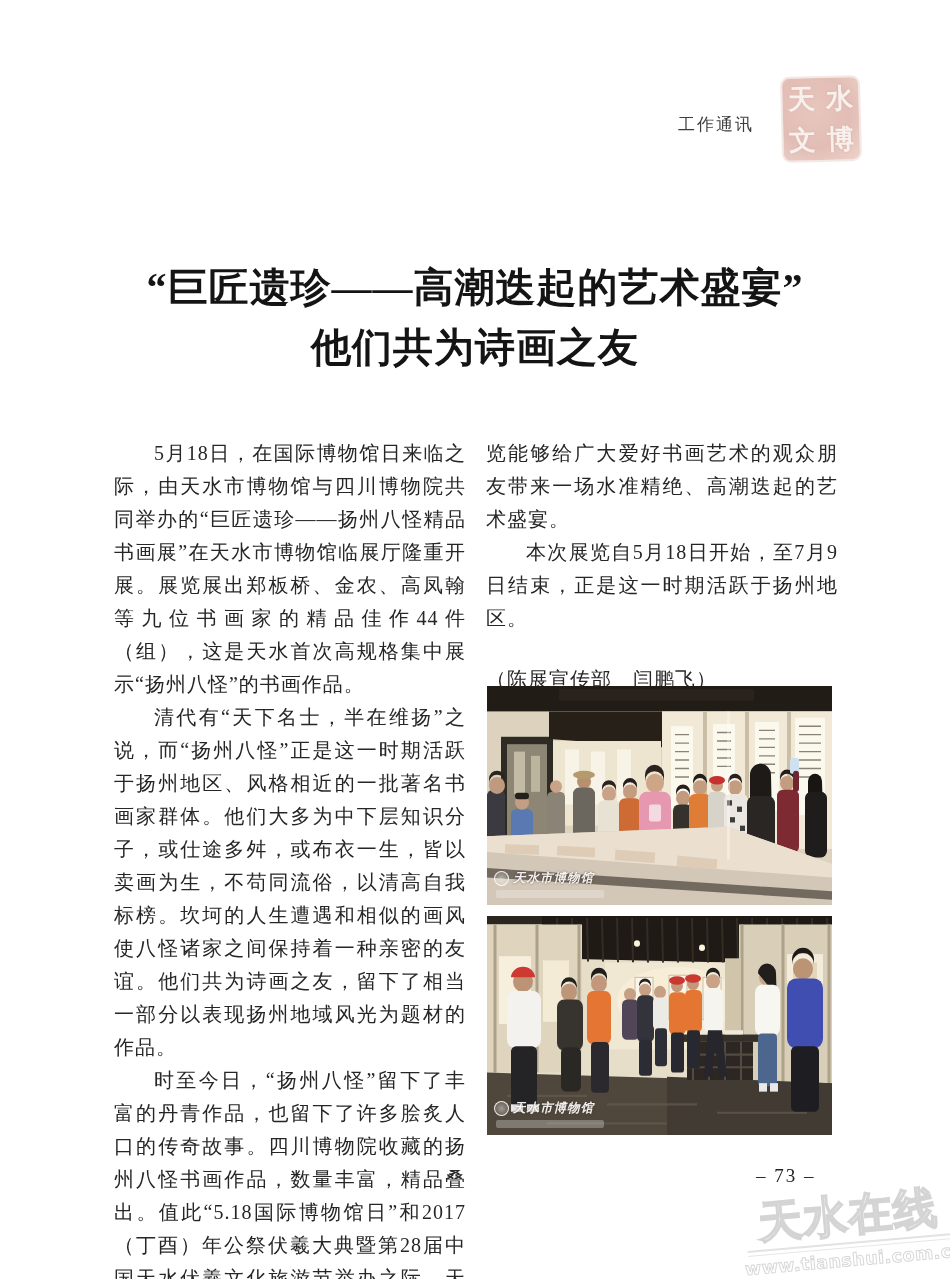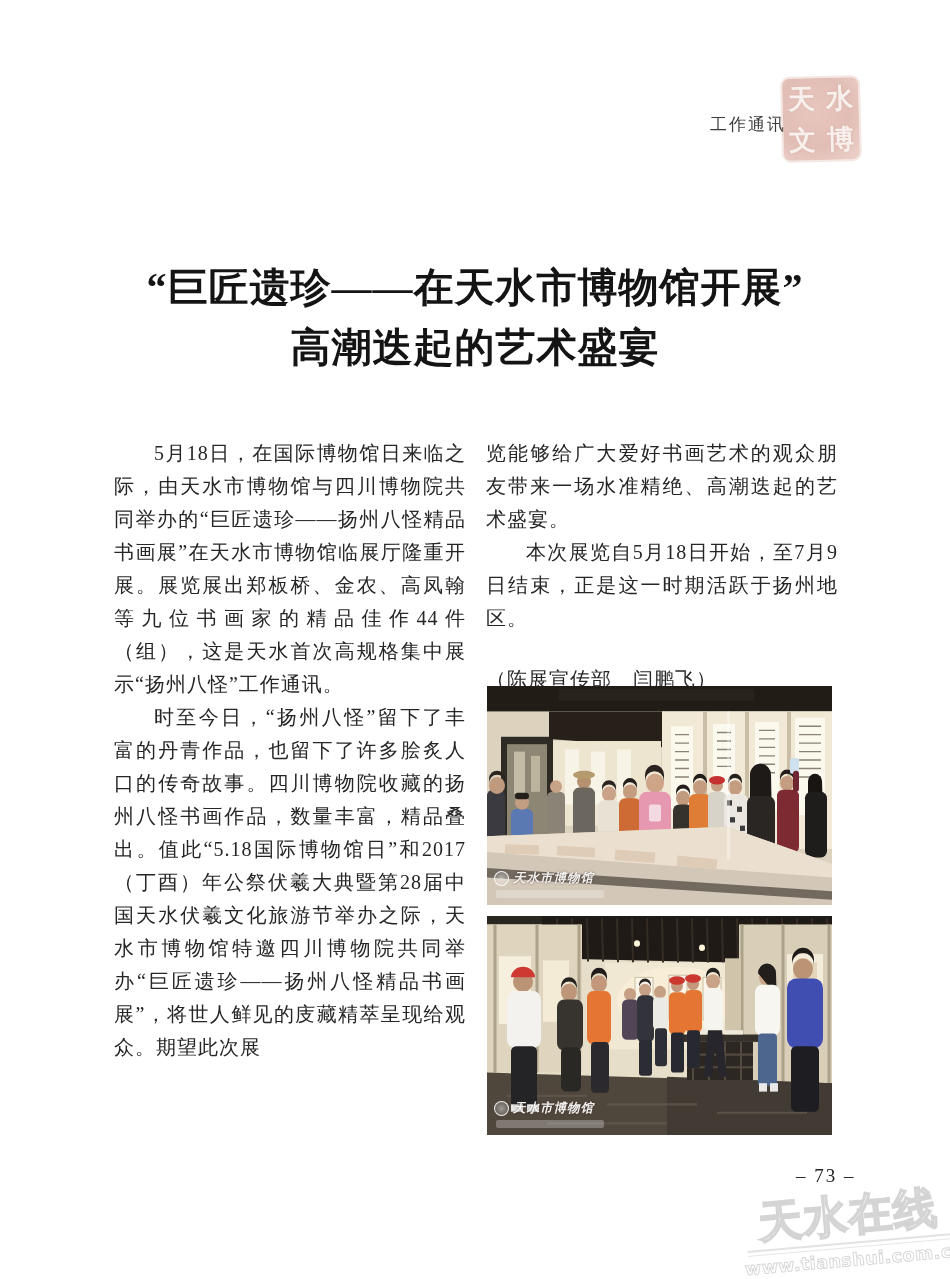--- a/index.html
+++ b/index.html
@@ -3,21 +3,21 @@
 <meta charset="utf-8">
 <style>
   html,body{margin:0;padding:0;background:#888;}
   .page{
     position:relative;width:950px;height:1279px;background:#ffffff;
     margin:0 auto;overflow:hidden;
     font-family:"Liberation Serif","DejaVu Serif",serif;color:#1f1f1f;
   }
   
   .section-label{
-    position:absolute;left:710px;top:113px;
+    position:absolute;left:678px;top:113px;
     font-family:"Liberation Sans","DejaVu Sans",sans-serif;
     font-size:17px;color:#3d3d3d;letter-spacing:2px;
   }
   .seal{
     position:absolute;left:783px;top:78px;width:76px;height:82px;
     background:radial-gradient(circle at 40% 40%, #e0b3a8 0%, #d8a89d 55%, #e7c4ba 100%);
     border-radius:7px;transform:rotate(-1.5deg);
     display:grid;grid-template-columns:1fr 1fr;grid-template-rows:1fr 1fr;
     align-items:center;justify-items:center;
     opacity:.75;box-shadow:0 0 0 2px rgba(216,168,157,.35);
@@ -63,21 +63,21 @@
     display:inline-block;width:13px;height:13px;border-radius:50%;
     border:1.5px solid rgba(255,255,255,.9);
     background:radial-gradient(circle,rgba(255,255,255,.45),rgba(255,255,255,.05));
   }
   .photo-url-strip{
     position:absolute;left:9px;bottom:7px;width:108px;height:8px;border-radius:2px;
     background:rgba(255,255,255,.28);
   }
   
   .page-number{
-    position:absolute;left:796px;top:1165px;font-size:19px;color:#222;
+    position:absolute;left:756px;top:1165px;font-size:19px;color:#222;
     letter-spacing:2px;
   }
   .site-watermark{
     position:absolute;left:742px;top:1190px;width:215px;
     transform:rotate(-5deg);text-align:center;pointer-events:none;
   }
   .wm-big{
     font-family:"DejaVu Sans","Liberation Sans",sans-serif;
     font-size:44px;font-weight:bold;line-height:1.15;
     color:#ffffff;-webkit-text-stroke:1.6px #d4d4d4;letter-spacing:1px;
@@ -96,26 +96,27 @@
 
   <span class="section-label">工作通讯</span>
   <div class="seal">
     <span>天</span>
     <span>水</span>
     <span>文</span>
     <span>博</span>
   </div>
 
   <h1 class="title">
-    <span>“巨匠遗珍——在天水市博物馆开展”</span><br>
-    <span>高潮迭起的艺术盛宴</span>
+    <span>“巨匠遗珍——高潮迭起的艺术盛宴”</span><br>
+    <span>他们共为诗画之友</span>
   </h1>
 
   <div class="col col-left">
-    <p class="indent">5月18日，在国际博物馆日来临之际，由天水市博物馆与四川博物院共同举办的“巨匠遗珍——扬州八怪精品书画展”在天水市博物馆临展厅隆重开展。展览展出郑板桥、金农、高凤翰等九位书画家的精品佳作44件（组），这是天水首次高规格集中展示“扬州八怪”工作通讯。</p>
+    <p class="indent">5月18日，在国际博物馆日来临之际，由天水市博物馆与四川博物院共同举办的“巨匠遗珍——扬州八怪精品书画展”在天水市博物馆临展厅隆重开展。展览展出郑板桥、金农、高凤翰等九位书画家的精品佳作44件（组），这是天水首次高规格集中展示“扬州八怪”的书画作品。</p>
+    <p class="indent">清代有“天下名士，半在维扬”之说，而“扬州八怪”正是这一时期活跃于扬州地区、风格相近的一批著名书画家群体。他们大多为中下层知识分子，或仕途多舛，或布衣一生，皆以卖画为生，不苟同流俗，以清高自我标榜。坎坷的人生遭遇和相似的画风使八怪诸家之间保持着一种亲密的友谊。他们共为诗画之友，留下了相当一部分以表现扬州地域风光为题材的作品。</p>
     <p class="indent">时至今日，“扬州八怪”留下了丰富的丹青作品，也留下了许多脍炙人口的传奇故事。四川博物院收藏的扬州八怪书画作品，数量丰富，精品叠出。值此“5.18国际博物馆日”和2017（丁酉）年公祭伏羲大典暨第28届中国天水伏羲文化旅游节举办之际，天水市博物馆特邀四川博物院共同举办“巨匠遗珍——扬州八怪精品书画展”，将世人鲜见的庋藏精萃呈现给观众。期望此次展</p>
   </div>
 
   <div class="col col-right">
     <p>览能够给广大爱好书画艺术的观众朋友带来一场水准精绝、高潮迭起的艺术盛宴。</p>
     <p class="indent">本次展览自5月18日开始，至7月9日结束，正是这一时期活跃于扬州地区。</p>
     <p class="byline">（陈展宣传部　闫鹏飞）</p>
   </div>
 
   <figure class="photo photo-1">

